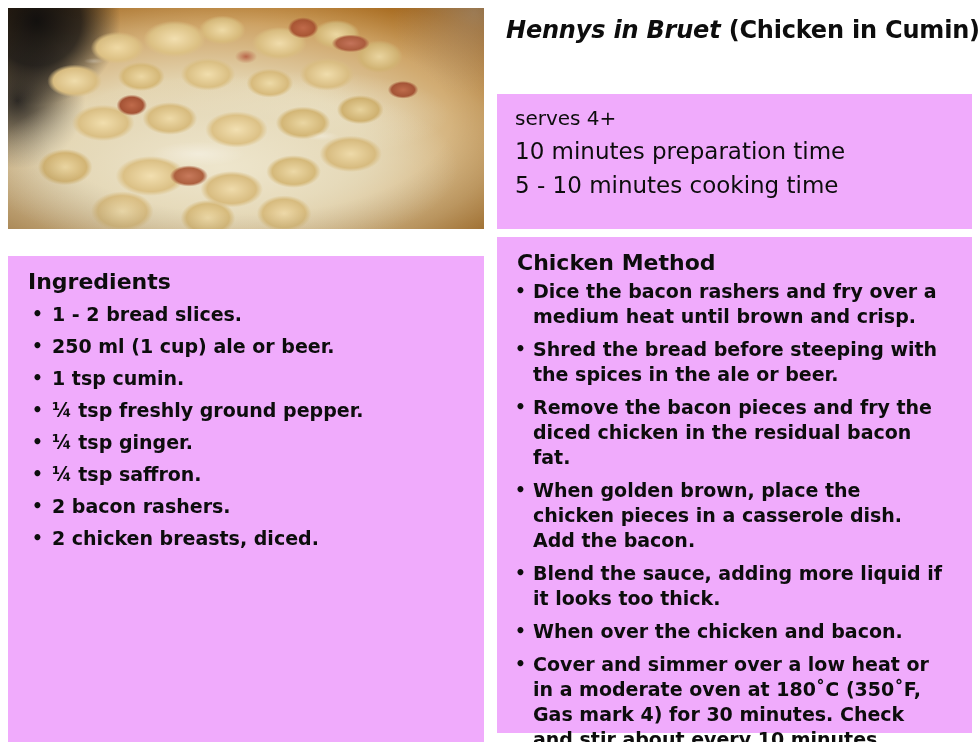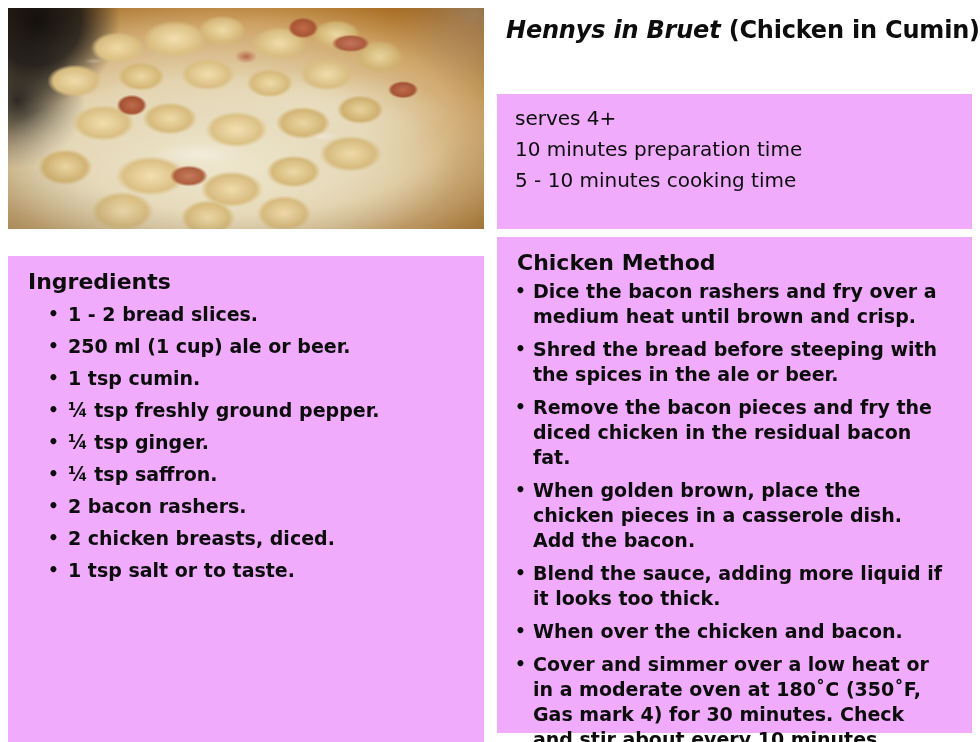--- a/index.html
+++ b/index.html
@@ -114,21 +114,21 @@
   .panel-ingredients { left: 8px; top: 256px; width: 476px; height: 494px; }
   .panel-method { left: 497px; top: 237px; width: 475px; height: 496px; }
 
   .serves-list {
     margin: 0;
     padding: 14px 0 0 18px;
     list-style: none;
   }
   .serves-list li { color: #0d0d0d; }
   .serves-small { font-size: 20px; line-height: 1.05; padding-bottom: 10px; }
-  .serves-big { font-size: 20px; line-height: 1.05; padding-bottom: 10px; }
+  .serves-big { font-size: 23px; line-height: 1.05; padding-bottom: 10px; }
 
   .panel-heading {
     margin: 0;
     padding: 14px 0 0 20px;
     font-size: 22px;
     font-weight: bold;
     line-height: 1.1;
   }
   .bullet-list {
     margin: 0;
@@ -146,21 +146,21 @@
     font-weight: bold;
   }
   
   .ing-list li {
     font-size: 19px;
     line-height: 32px;
     padding-left: 44px;
     margin-left: 0;
   }
   .ing-list li::before { left: 24px; top: 0; font-size: 17px; }
-  .ing-list { padding-left: 16px; padding-top: 4px; }
+  .ing-list { padding-left: 0; padding-top: 4px; }
 
   
   .met-list { padding-left: 0; padding-top: 4px; }
   .met-list li {
     font-size: 19px;
     line-height: 25px;
     padding-left: 36px;
     padding-right: 10px;
     margin-bottom: 8px;
   }
@@ -193,21 +193,20 @@
   <h2 class="panel-heading">Ingredients</h2>
   <ul class="bullet-list ing-list">
     <li>1 - 2 bread slices.</li>
     <li>250 ml (1 cup) ale or beer.</li>
     <li>1 tsp cumin.</li>
     <li>¼ tsp freshly ground pepper.</li>
     <li>¼ tsp ginger.</li>
     <li>¼ tsp saffron.</li>
     <li>2 bacon rashers.</li>
     <li>2 chicken breasts, diced.</li>
-    <li>1 tsp salt or to taste.</li>
   </ul>
 </div>
 
 <div class="panel panel-method">
   <h2 class="panel-heading">Chicken Method</h2>
   <ul class="bullet-list met-list">
     <li>Dice the bacon rashers and fry over a medium heat until brown and crisp.</li>
     <li>Shred the bread before steeping with the spices in the ale or beer.</li>
     <li>Remove the bacon pieces and fry the diced chicken in the residual bacon fat.</li>
     <li>When golden brown, place the chicken pieces in a casserole dish. Add the bacon.</li>

